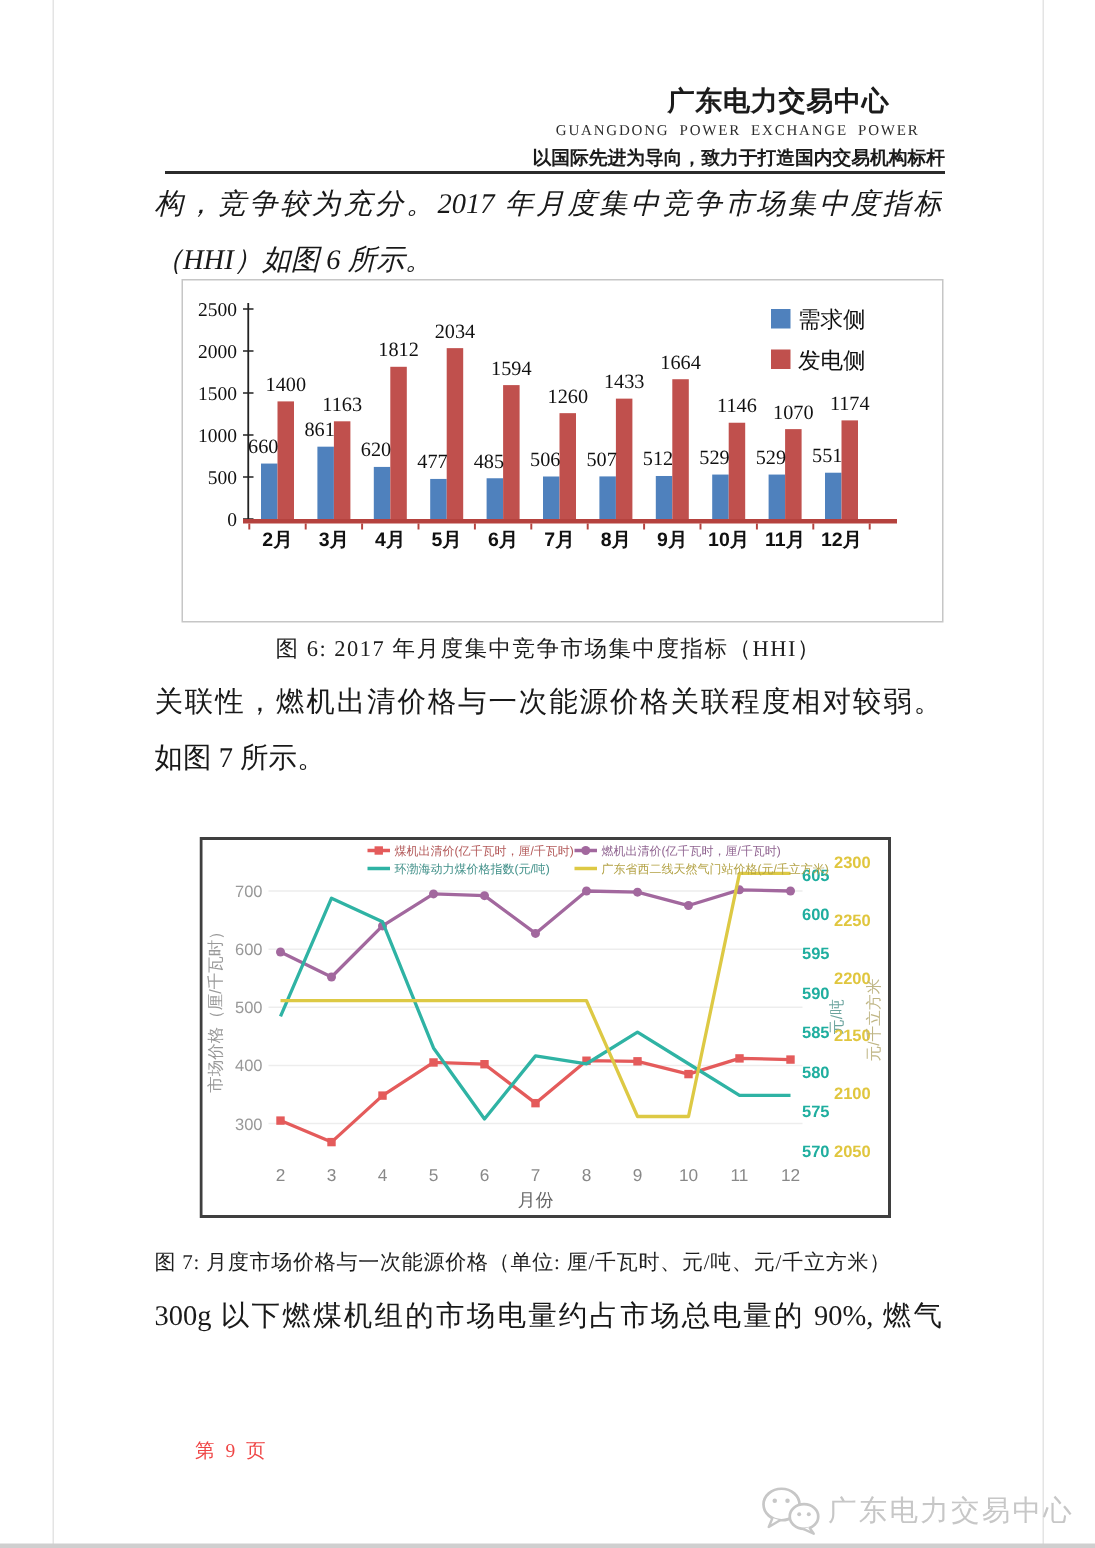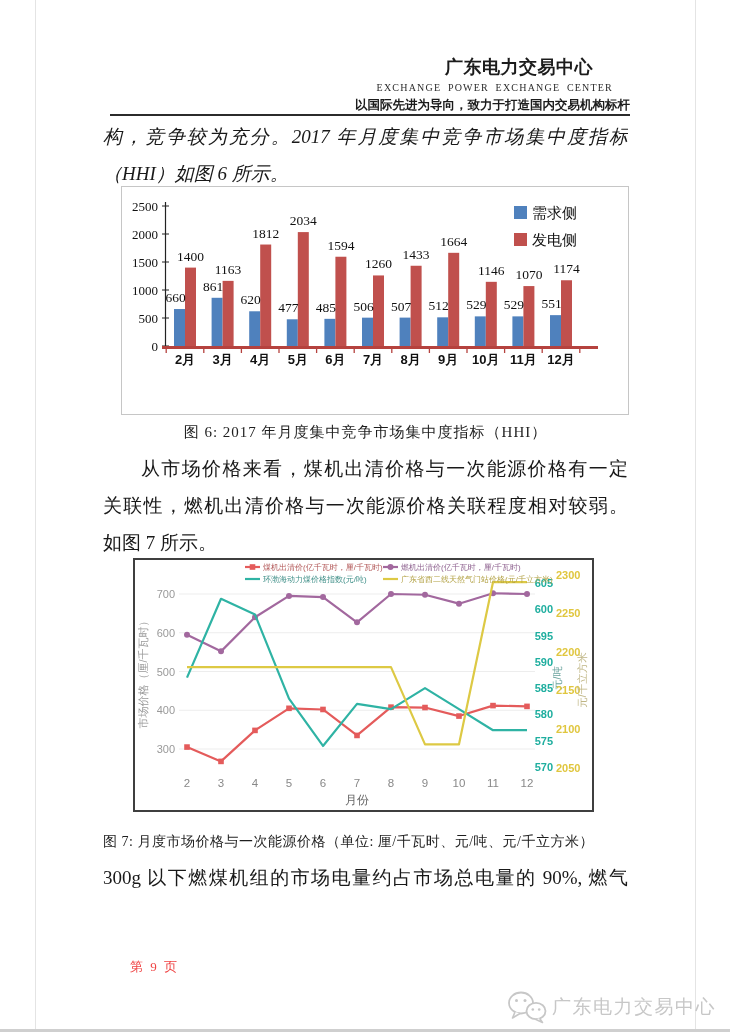--- a/index.html
+++ b/index.html
@@ -44,21 +44,21 @@
 </head>
 <body>
 
 <div class="page">
   <div class="edge-left"></div>
   <div class="edge-right"></div>
   <div class="edge-bottom"></div>
 
   <header>
     <div class="org-cn">广东电力交易中心</div>
-    <div class="org-en">EXCHANGE  POWER  EXCHANGE  CENTER</div>
+    <div class="org-en">GUANGDONG  POWER  EXCHANGE  POWER</div>
     <div class="slogan">以国际先进为导向，致力于打造国内交易机构标杆</div>
     <div class="rule"></div>
   </header>
 
   <div class="para p1">
     <div class="line full">构，竞争较为充分。2017 年月度集中竞争市场集中度指标</div>
     <div class="line">（HHI）如图 6 所示。</div>
   </div>
 
   <figure class="fig6">
@@ -146,21 +146,20 @@
         <line x1="457.8" y1="162" x2="457.8" y2="166" stroke="#b5423e" stroke-width="1.3"></line>
         <rect x="392" y="19" width="13" height="13" fill="#4f81bd"></rect>
         <text x="410" y="31" font-size="15" font-family="&quot;Liberation Serif&quot;,&quot;DejaVu Serif&quot;,serif" fill="#111">需求侧</text>
         <rect x="392" y="46" width="13" height="13" fill="#c0504d"></rect>
         <text x="410" y="58" font-size="15" font-family="&quot;Liberation Serif&quot;,&quot;DejaVu Serif&quot;,serif" fill="#111">发电侧</text>
       </svg>
   </figure>
   <div class="cap6">图 6: 2017 年月度集中竞争市场集中度指标（HHI）</div>
 
   <div class="para p2">
-    <div class="line full ind">从市场价格来看，煤机出清价格与一次能源价格有一定</div>
     <div class="line full">关联性，燃机出清价格与一次能源价格关联程度相对较弱。</div>
     <div class="line">如图 7 所示。</div>
   </div>
 
   <figure class="fig7">
     <svg id="linesvg" width="461" height="254" viewBox="0 0 461 254" xmlns="http://www.w3.org/2000/svg">
         <line x1="46" y1="191" x2="402" y2="191" stroke="#ededed" stroke-width="1"></line>
         <text x="42" y="195" text-anchor="end" font-size="11" font-family="&quot;Liberation Sans&quot;,&quot;DejaVu Sans&quot;,sans-serif" fill="#999999">300</text>
         <line x1="46" y1="152.25" x2="402" y2="152.25" stroke="#ededed" stroke-width="1"></line>
         <text x="42" y="156.25" text-anchor="end" font-size="11" font-family="&quot;Liberation Sans&quot;,&quot;DejaVu Sans&quot;,sans-serif" fill="#999999">400</text>

